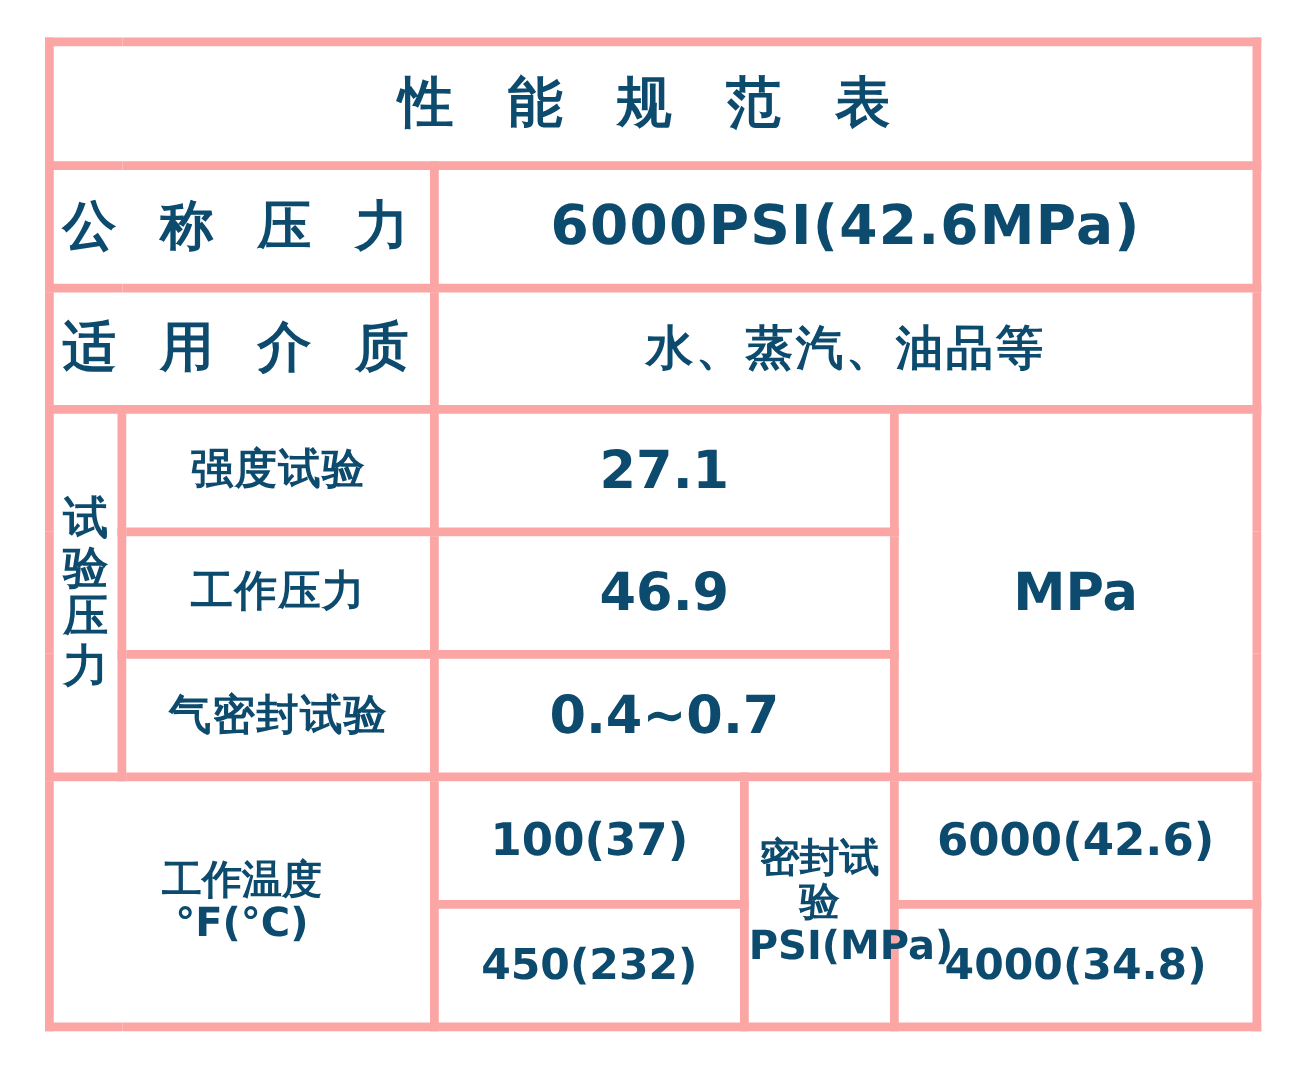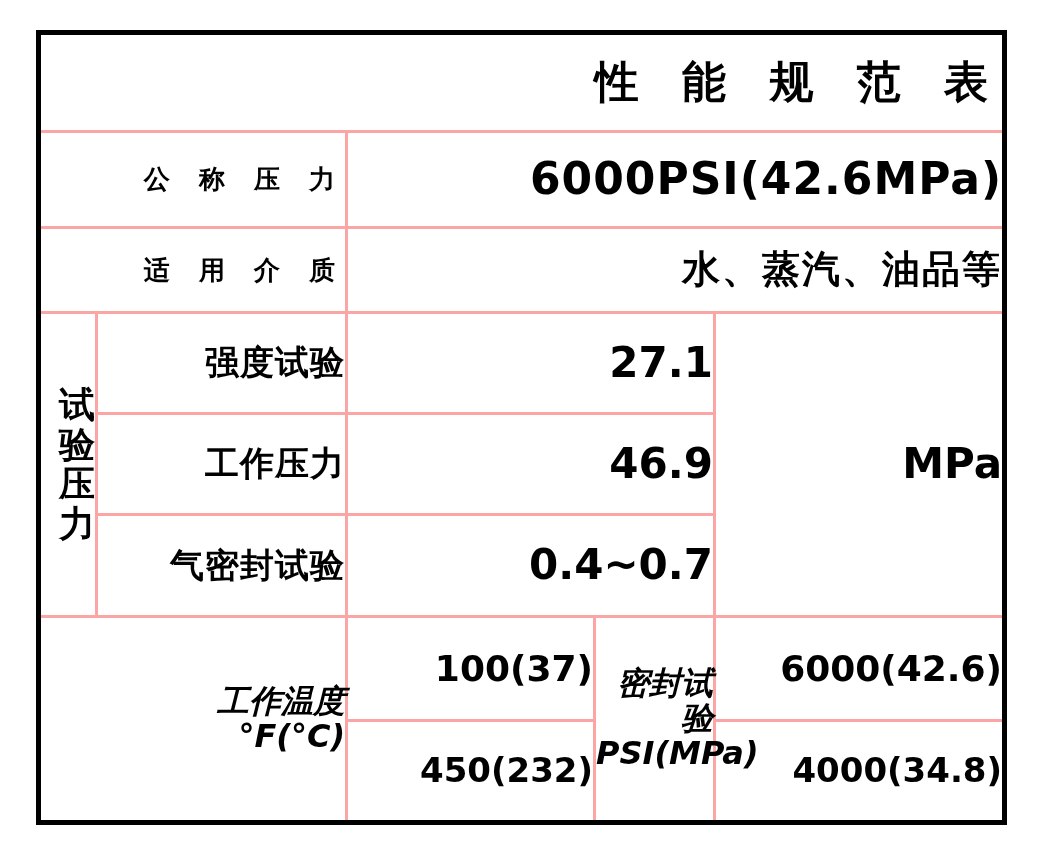--- a/index.html
+++ b/index.html
@@ -23,39 +23,39 @@
     position: absolute;
     left: 36px;
     top: 30px;
     width: 966px;
     height: 795px;
     border-collapse: collapse;
     table-layout: fixed;
     background: #ffffff;
   }
   table.spec td {
-    border: 3px solid #fca5a5;
-    text-align: right;
+    border: 7px solid #fca5a5;
+    text-align: center;
     vertical-align: middle;
     padding: 0;
     line-height: 1.1;
     font-weight: 700;
-    color: #000000;
+    color: #0c4a6e;
   }
   
   table.spec {
     border: 5px solid #000000;
   }
   .title {
     font-size: 44px;
     letter-spacing: 14px;
     font-weight: 700;
   }
   .label-wide {
-    font-size: 26px;
+    font-size: 43px;
     letter-spacing: 10px;
   }
   .value-big {
     font-size: 44px;
     letter-spacing: 1px;
     font-weight: 600;
   }
   .value-cn {
     font-size: 38px;
     letter-spacing: 2px;
@@ -82,21 +82,20 @@
     font-weight: 600;
   }
   .unit {
     font-size: 42px;
     font-weight: 600;
   }
   .foot-label {
     font-size: 32px;
     font-weight: 700;
     line-height: 1.25;
-    font-style: italic;
   }
   .foot-label span {
     display: block;
   }
   .foot-val {
     font-size: 36px;
     font-weight: 600;
   }
   .foot-val-sm {
     font-size: 34px;

